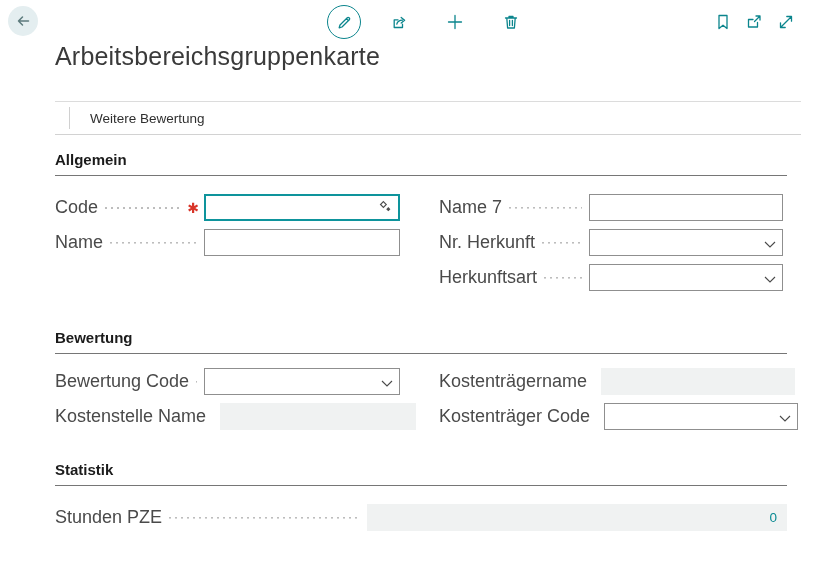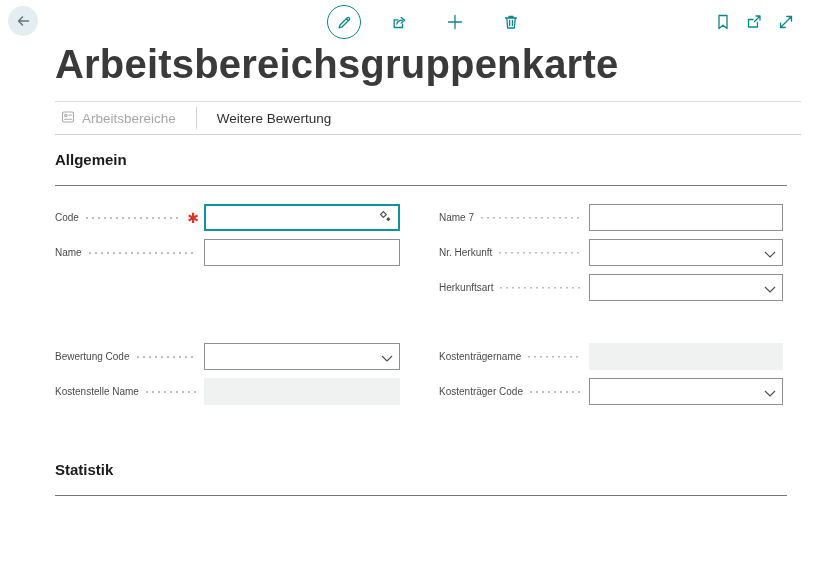--- a/index.html
+++ b/index.html
@@ -26,48 +26,48 @@
     border: 1.5px solid #0b858d;
     display: flex; align-items: center; justify-content: center;
     cursor: pointer; background: #fff;
   }
   .icon-btn { position: absolute; top: 13px; width: 18px; height: 18px; cursor: pointer; }
   .icon-btn svg, .pencil-btn svg, .back-btn svg { display: block; }
 
   
   .page-title {
     position: absolute; left: 55px; top: 42px;
-    font-size: 40px; font-weight: 700; color: #3a3a3a;
+    font-size: 25px; font-weight: 400; color: #3a3a3a;
     letter-spacing: 0.2px; white-space: nowrap;
   }
 
   
   .menubar {
     position: absolute; left: 55px; top: 101px; width: 746px; height: 34px;
     border-top: 1px solid #dcdcdc; border-bottom: 1px solid #d2d2d2;
     display: flex; align-items: center;
     font-size: 13.5px;
   }
   .menu-item { display: flex; align-items: center; gap: 7px; padding: 0 6px; cursor: pointer; white-space: nowrap; }
   .menu-item.disabled { color: #a5a5a5; cursor: default; }
   .menu-item.normal { color: #2f2f2f; }
   .menu-divider { width: 1px; height: 22px; background: #d0d0d0; margin: 0 14px; }
 
   
   .section { position: absolute; left: 55px; width: 732px; }
   .section h2 {
     font-size: 15px; font-weight: 700; color: #1b1b1b;
-    padding-bottom: 17px; border-bottom: 1px solid #767676;
+    padding-bottom: 7px; border-bottom: 1px solid #767676;
   }
   .fields { display: flex; column-gap: 39px; }
   .col-left  { width: 345px; }
   .col-right { width: 344px; }
 
   .frow { display: flex; align-items: center; height: 27px; margin-bottom: 8px; }
-  .flabel { font-size: 10px; color: #4a4a4a; white-space: nowrap; }
+  .flabel { font-size: 18px; color: #4a4a4a; white-space: nowrap; }
   .leader {
     flex: 1; height: 2px; margin: 1px 7px 0 7px; align-self: center;
     background-image: repeating-linear-gradient(to right, #bdbdbd 0 1.6px, transparent 1.6px 6px);
     background-position: left center; background-repeat: repeat-x; background-size: 100% 1.6px;
   }
   .req { color: #d83428; font-size: 14px; margin-right: 5px; line-height: 1; }
 
   .fin {
     position: relative; height: 27px; flex: 0 0 auto;
     border: 1px solid #8f8f8f; background: #fff;
@@ -166,30 +166,20 @@
     <span>
       <svg width="18" height="18" viewBox="0 0 18 18">
         <path class="stroke-teal" d="M3.5 14.5 L14.5 3.5 M9.8 3.5 H14.5 V8.2 M3.5 9.8 V14.5 H8.2"></path>
       </svg>
     </span>
   </div>
 
   <h1 class="page-title">Arbeitsbereichsgruppenkarte</h1>
 
   <div class="menubar">
-    <div class="menu-item disabled">
-      <span>
-        <svg width="14" height="14" viewBox="0 0 14 14">
-          <rect class="stroke-gray" x="1.5" y="2" width="11" height="10" rx="1.5"></rect>
-          <circle class="stroke-gray" cx="4.8" cy="5.6" r="1.2"></circle>
-          <path class="stroke-gray" d="M7.8 5 H10.7 M3.5 9.3 H10.7"></path>
-        </svg>
-      </span>
-      <span>Arbeitsbereiche</span>
-    </div>
     <div class="menu-divider"></div>
     <div class="menu-item normal">
       <span>Weitere Bewertung</span>
     </div>
   </div>
 
   <div class="section sec-allgemein">
     <h2>Allgemein</h2>
     <div class="fields">
       <div class="col-left">
@@ -243,20 +233,21 @@
                   <path d="M1 1 L6 6 L11 1" fill="none" stroke="#4a4a4a" stroke-width="1.1"></path>
                 </svg>
             </span>
           </div>
         </div>
       </div>
     </div>
   </div>
 
   <div class="section sec-bewertung">
+    <h2>Bewertung</h2>
     <div class="fields">
       <div class="col-left">
         <div class="frow">
           <span class="flabel">Bewertung Code</span>
           <span class="leader"></span>
           <div class="fin w-left dropdown">
             <span class="right-ico">
               <svg width="12" height="7" viewBox="0 0 12 7">
                   <path d="M1 1 L6 6 L11 1" fill="none" stroke="#4a4a4a" stroke-width="1.1"></path>
                 </svg>
@@ -285,15 +276,24 @@
                 </svg>
             </span>
           </div>
         </div>
       </div>
     </div>
   </div>
 
   <div class="section sec-statistik">
     <h2>Statistik</h2>
+    <div class="fields">
+      <div class="frow">
+        <span class="flabel">Stunden PZE</span>
+        <span class="leader"></span>
+        <div class="fin disabled value-field">
+          <span class="drill-value">0</span>
+        </div>
+      </div>
+    </div>
   </div>
 
 </div>
 
 </body></html>

